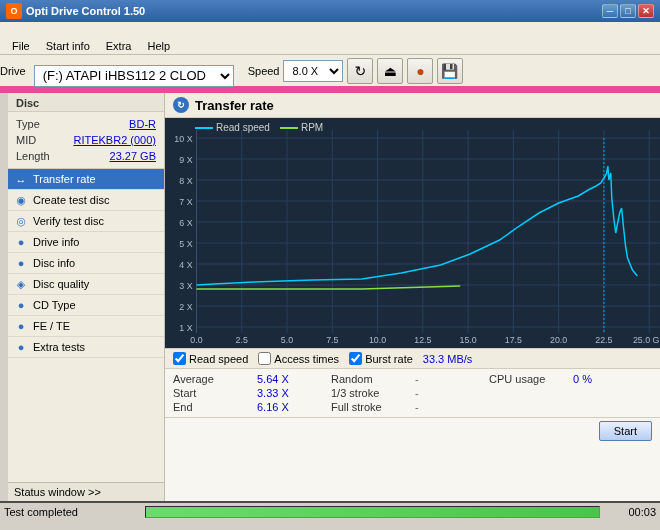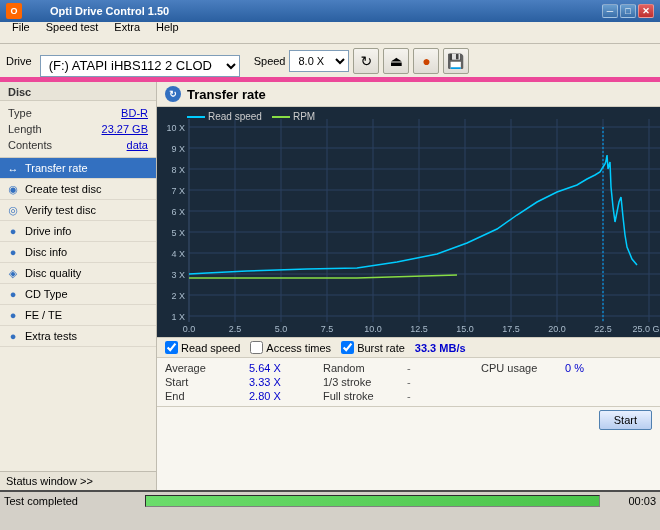--- a/index.html
+++ b/index.html
@@ -21,59 +21,59 @@
       color: white;
     }
     #titlebar .title-icon {
       width: 16px; height: 16px; margin-right: 4px;
       background: #ff6600;
       border-radius: 2px;
       display: flex; align-items: center; justify-content: center;
       font-size: 9px; color: white; font-weight: bold;
     }
     #titlebar .title-text {
-      flex: 1; font-size: 11px; font-weight: bold; margin-left: 24px;
+      flex: 1; font-size: 11px; font-weight: bold;
     }
     #titlebar .win-btn {
       width: 16px; height: 14px;
       border: 1px solid rgba(255,255,255,0.4);
       background: linear-gradient(to bottom, #6a9fd0, #3a6faa);
       margin-left: 2px;
       cursor: pointer;
       display: flex; align-items: center; justify-content: center;
       font-size: 9px; color: white; font-weight: bold;
       border-radius: 2px;
     }
     #titlebar .win-btn.close {
       background: linear-gradient(to bottom, #e06060, #c03030);
     }
     
     #menubar {
       background: #f0ece0;
       height: 22px;
       display: flex;
-      align-items: flex-end;
-      padding: 8px 4px;
+      align-items: flex-start;
+      padding: 16px 4px;
       border-bottom: 1px solid #c0bcb0;
     }
     .menu-item {
       padding: 2px 8px;
       cursor: pointer;
       font-size: 11px;
       color: #000;
     }
     
     #toolbar {
       background: #f0ece0;
       height: 38px;
       display: flex;
       align-items: center;
-      padding: 2px 6px;
+      padding: 2px 0;
       gap: 4px;
-      border-bottom: 5px solid #ec4899;
+      border-bottom: 7px solid #ec4899;
     }
     .toolbar-label { font-size: 11px; margin-right: 4px; }
     .drive-select {
       height: 22px;
       background: white;
       border: 1px solid #7f9db9;
       padding: 0 4px;
       font-size: 13px;
       width: 200px;
       margin-top: 10px;
@@ -93,20 +93,21 @@
       border: 1px solid #a0a090;
       border-radius: 2px;
       cursor: pointer;
       display: flex; align-items: center; justify-content: center;
       font-size: 14px;
     }
     
     #main {
       display: flex;
       height: calc(530px - 22px - 22px - 38px - 20px);
+      margin-left: 8px;
     }
     
     #sidebar {
       width: 157px;
       background: #f0ece0;
       border-right: 1px solid #c0bcb0;
       display: flex;
       flex-direction: column;
     }
     .sidebar-section-label {
@@ -226,21 +227,21 @@
       border-top: 1px solid #d0ccbf;
       padding: 3px 8px;
       display: flex;
       align-items: center;
       gap: 10px;
     }
     .checkbox-label {
       display: flex; align-items: center; gap: 3px; font-size: 11px;
       cursor: pointer;
     }
-    .burst-val { color: #0000cc; font-weight: bold; font-size: 11px; }
+    .burst-val { color: #0000cc; font-weight: normal; font-size: 11px; }
     
     #metrics {
       background: #f8f6f0;
       padding: 4px 8px;
       display: grid;
       grid-template-columns: 80px 70px 80px 70px 80px 60px;
       gap: 2px 4px;
       font-size: 11px;
       border-top: 1px solid #d0ccbf;
     }
@@ -301,21 +302,21 @@
 <div id="titlebar">
   <div class="title-icon">O</div>
   <span class="title-text">Opti Drive Control 1.50</span>
   <div class="win-btn">─</div>
   <div class="win-btn">□</div>
   <div class="win-btn close">✕</div>
 </div>
 
 <div id="menubar">
   <div class="menu-item">File</div>
-  <div class="menu-item">Speed test</div>
+  <div class="menu-item">Start info</div>
   <div class="menu-item">Extra</div>
   <div class="menu-item">Help</div>
 </div>
 
 <div id="toolbar">
   <span class="toolbar-label">Drive</span>
   <select class="drive-select">
     <option>(F:)  ATAPI iHBS112  2 CLOD</option>
   </select>
   <span class="speed-label">Speed</span>
@@ -335,26 +336,26 @@
 <div id="main" style="height: 408px;">
 
   <div id="sidebar">
     <div class="sidebar-section-label">Disc</div>
     <div class="disc-info-block">
       <div class="disc-row">
         <span class="disc-key">Type</span>
         <span class="disc-val">BD-R</span>
       </div>
       <div class="disc-row">
+        <span class="disc-key">MID</span>
+        <span class="disc-val">RITEKBR2 (000)</span>
+      </div>
+      <div class="disc-row">
         <span class="disc-key">Length</span>
         <span class="disc-val">23.27 GB</span>
-      </div>
-      <div class="disc-row">
-        <span class="disc-key">Contents</span>
-        <span class="disc-val">data</span>
       </div>
     </div>
 
     <div class="sidebar-btn active">
       <div class="btn-icon">↔</div>
       <span>Transfer rate</span>
     </div>
     <div class="sidebar-btn">
       <div class="btn-icon">◉</div>
       <span>Create test disc</span>
@@ -497,21 +498,21 @@
       <span class="metric-val">0 %</span>
 
       <span class="metric-key">Start</span>
       <span class="metric-val">3.33 X</span>
       <span class="metric-key">1/3 stroke</span>
       <span class="metric-dash">-</span>
       <span class="metric-key"></span>
       <span class="metric-key"></span>
 
       <span class="metric-key">End</span>
-      <span class="metric-val">2.80 X</span>
+      <span class="metric-val">6.16 X</span>
       <span class="metric-key">Full stroke</span>
       <span class="metric-dash">-</span>
     </div>
 
     <div id="action-row">
       <div class="action-field"></div>
       <button class="start-btn">Start</button>
     </div>
   </div>
 </div>

